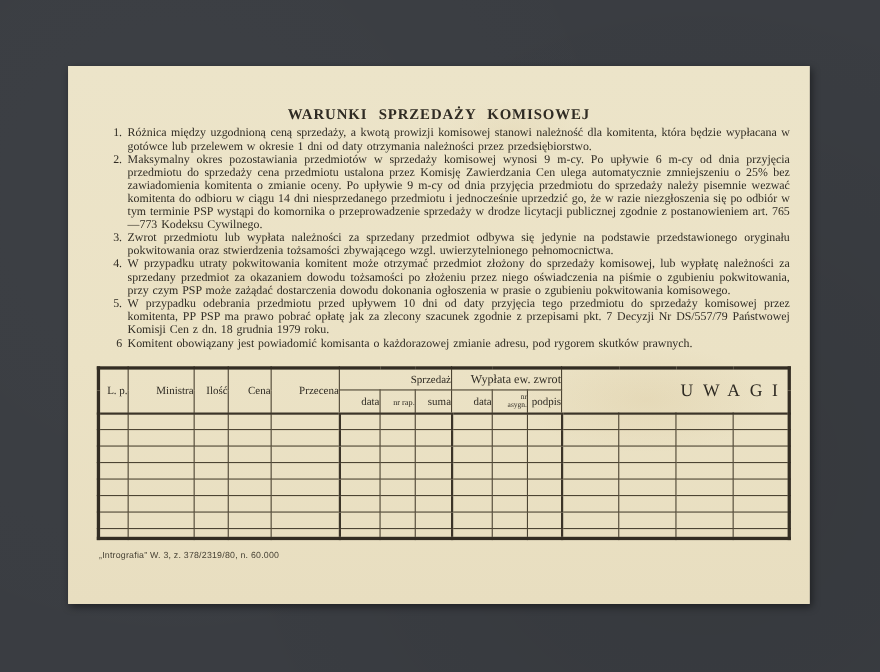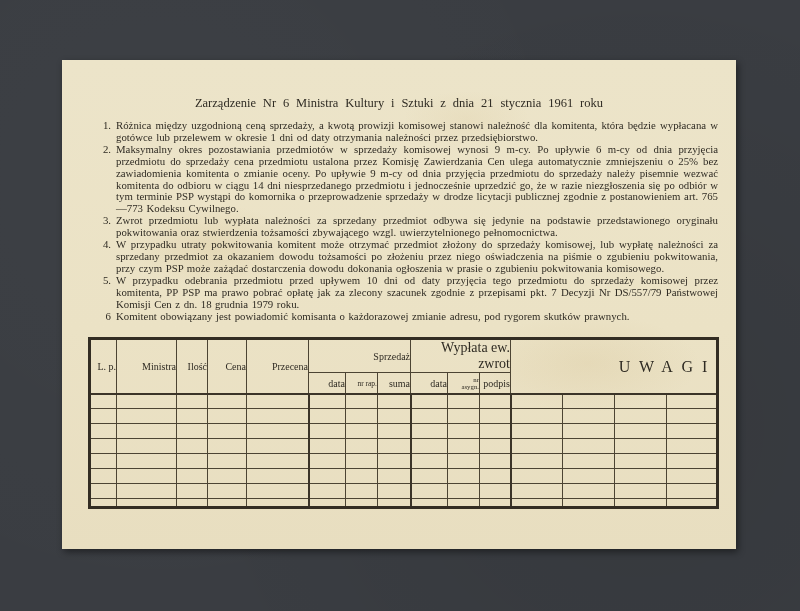--- a/index.html
+++ b/index.html
@@ -94,21 +94,21 @@
     font-size: 8px;
     letter-spacing: 0.2px;
     color: #474235;
   }
 </style>
 </head>
 <body>
 
 <div class="paper">
 
-  <div class="doc-subtitle">Zarządzenie Nr 6 Ministra Kultury i Sztuki z dnia 21 stycznia 1961 roku</div>
+  <div class="doc-title">WARUNKI SPRZEDAŻY KOMISOWEJ</div>
 
   <div class="terms">
     <div class="term">
       <span class="term-num">1.</span>
       <span class="term-text">Różnica między uzgodnioną ceną sprzedaży, a kwotą prowizji komisowej stanowi należność dla komitenta, która będzie wypłacana w gotówce lub przelewem w okresie 1 dni od daty otrzymania należności przez przedsiębiorstwo.</span>
     </div>
     <div class="term">
       <span class="term-num">2.</span>
       <span class="term-text">Maksymalny okres pozostawiania przedmiotów w sprzedaży komisowej wynosi 9 m-cy. Po upływie 6 m-cy od dnia przyjęcia przedmiotu do sprzedaży cena przedmiotu ustalona przez Komisję Zawierdzania Cen ulega automatycznie zmniejszeniu o 25% bez zawiadomienia komitenta o zmianie oceny. Po upływie 9 m-cy od dnia przyjęcia przedmiotu do sprzedaży należy pisemnie wezwać komitenta do odbioru w ciągu 14 dni niesprzedanego przedmiotu i jednocześnie uprzedzić go, że w razie niezgłoszenia się po odbiór w tym terminie PSP wystąpi do komornika o przeprowadzenie sprzedaży w drodze licytacji publicznej zgodnie z postanowieniem art. 765—773 Kodeksu Cywilnego.</span>
     </div>
@@ -150,21 +150,21 @@
           <col style="width:51px">
       </colgroup>
       <thead>
         <tr class="hrow1">
           <th rowspan="2">L. p.</th>
           <th rowspan="2">Ministra</th>
           <th rowspan="2">Ilość</th>
           <th rowspan="2">Cena</th>
           <th rowspan="2">Przecena</th>
           <th colspan="3" class="thick-left">Sprzedaż</th>
-          <th colspan="3" class="thick-left" style="font-size:14px">Wypłata ew. zwrot</th>
+          <th colspan="3" class="thick-left" style="font-size:11px">Wypłata ew. zwrot</th>
           <th rowspan="2" colspan="4" class="thick-left uwagi-head">UWAGI</th>
         </tr>
         <tr class="hrow2">
           <th class="thick-left">data</th>
           <th class="small-sub">nr rap.</th>
           <th>suma</th>
           <th class="thick-left">data</th>
           <th class="stacked-sub">
             <span style="display:block">nr</span>
             <span style="display:block">asygn.</span>
@@ -306,14 +306,15 @@
             <td></td>
             <td></td>
             <td></td>
             <td></td>
             <td></td>
           </tr>
         </tbody>
     </table>
   </div>
 
+  <div class="imprint">„Intrografia” W. 3, z. 378/2319/80, n. 60.000</div>
 
 </div>
 
 </body></html>

